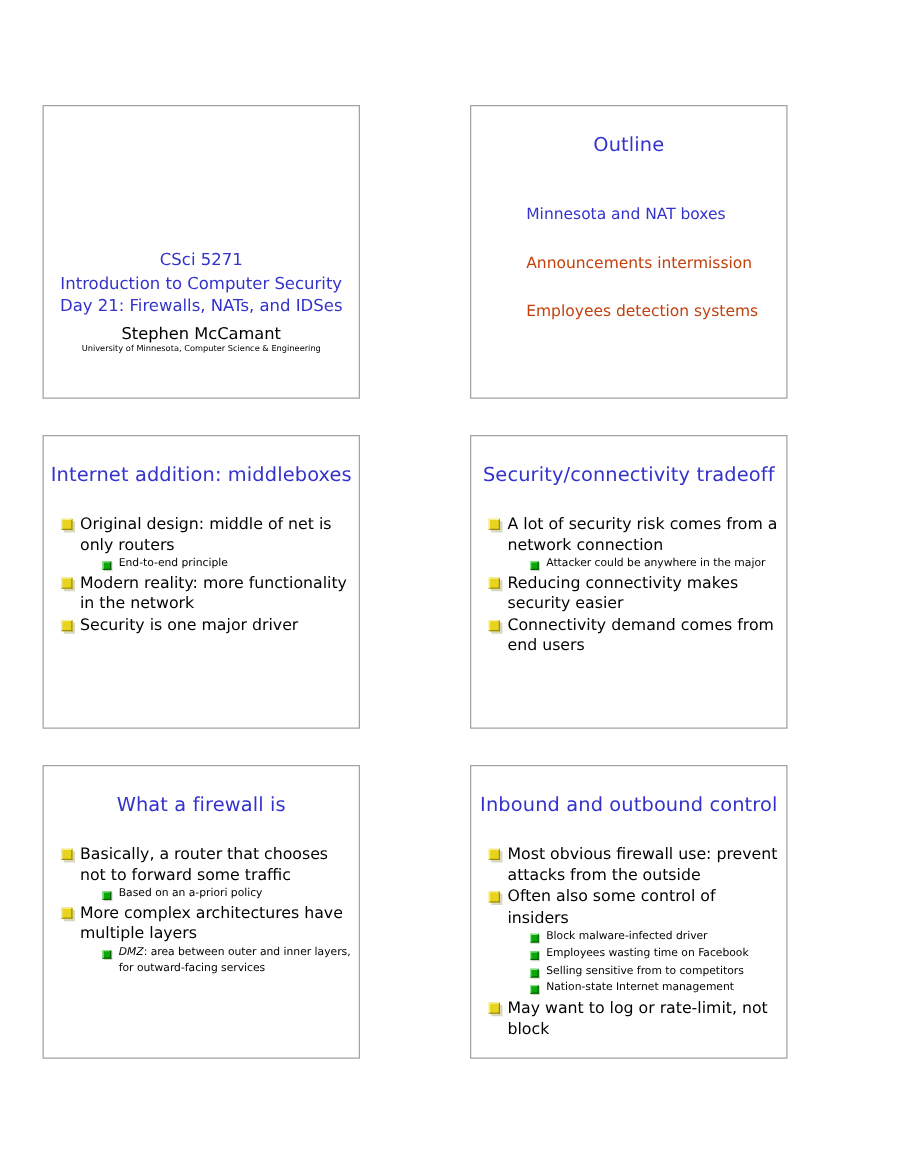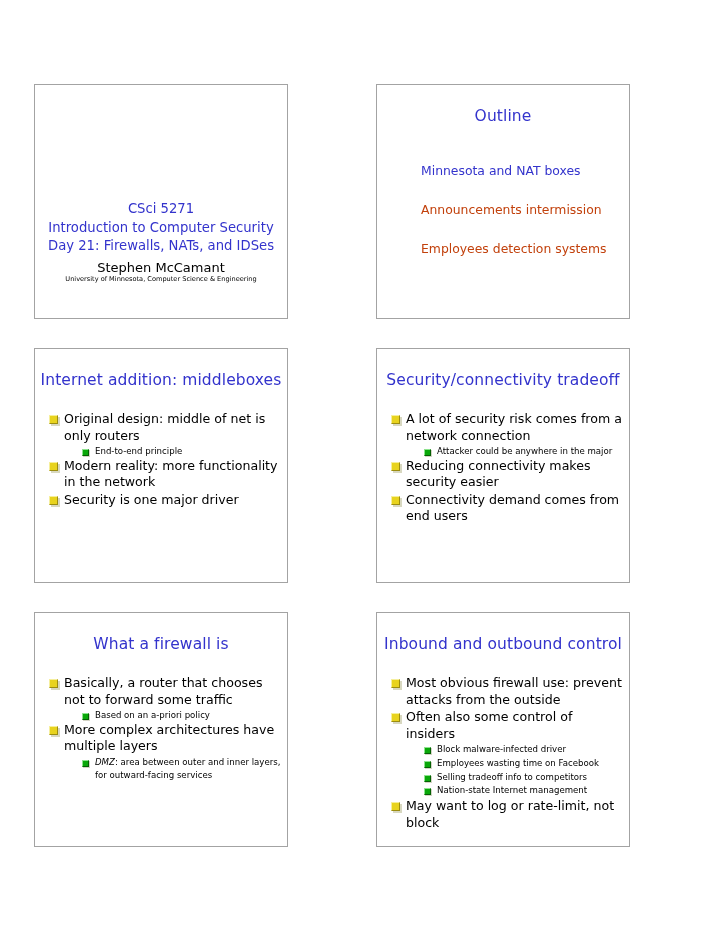--- a/index.html
+++ b/index.html
@@ -253,21 +253,21 @@
         <div class="b2 tight">
           <span class="mk2"></span>
           <span>Block malware-infected driver</span>
         </div>
         <div class="b2 tight">
           <span class="mk2"></span>
           <span>Employees wasting time on Facebook</span>
         </div>
         <div class="b2 tight">
           <span class="mk2"></span>
-          <span>Selling tradeoff info to competitors</span>
+          <span>Selling sensitive from to competitors</span>
         </div>
         <div class="b2 tight">
           <span class="mk2"></span>
           <span>Nation-state Internet management</span>
         </div>
         <div class="b1">
           <span class="mk1"></span>
           <span>May want to log or rate-limit, not block</span>
         </div>
       </div>

